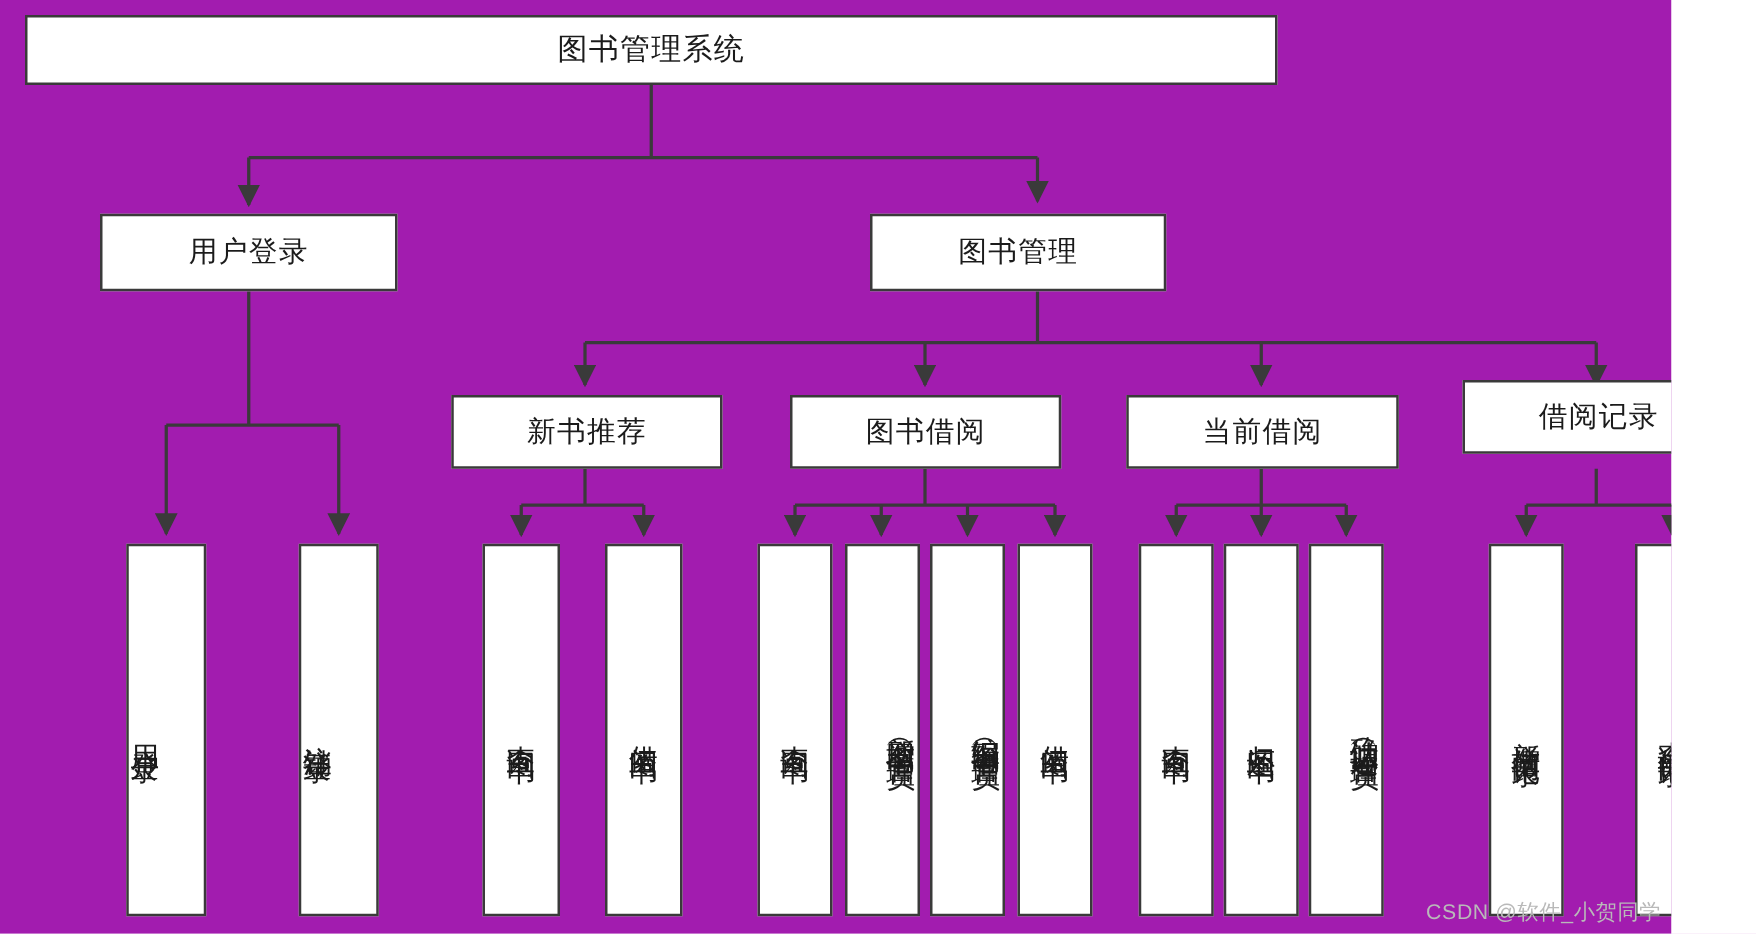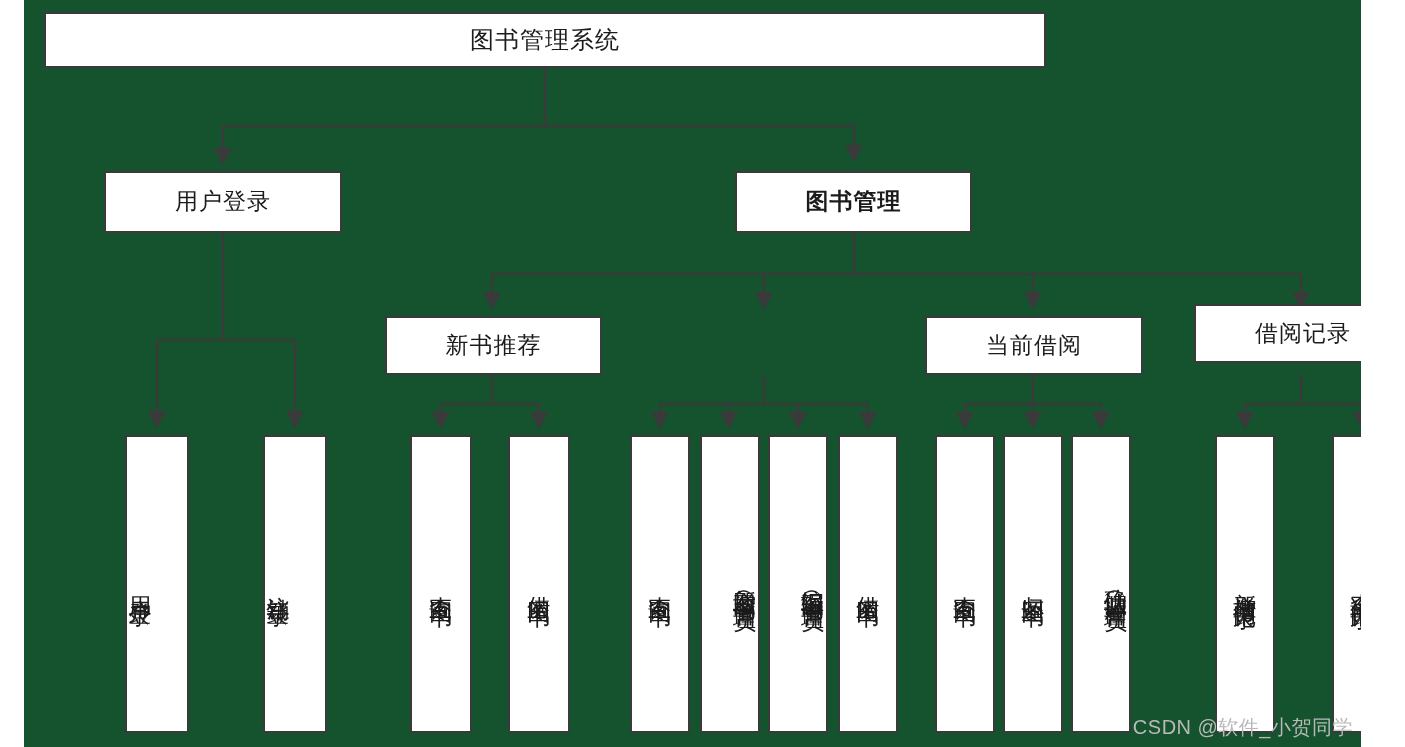--- a/index.html
+++ b/index.html
@@ -8,23 +8,22 @@
     padding: 0;
     background: #ffffff;
   }
   body {
     font-family: "Liberation Sans", "DejaVu Sans", sans-serif;
   }
   #diagram-root {
     position: relative;
     width: 1337px;
     height: 747px;
-    background: #14532d;
+    background: #a21caf;
     overflow: hidden;
-    margin-left: 24px;
   }
   svg#connectors {
     position: absolute;
     left: 0;
     top: 0;
     width: 1405px;
     height: 747px;
     pointer-events: none;
   }
   .node {
@@ -64,21 +63,21 @@
     align-items: flex-end;
   }
   .vlabel {
     display: block;
     white-space: nowrap;
   }
   #watermark {
     position: absolute;
     right: 8px;
     bottom: 6px;
-    font-size: 20px;
+    font-size: 17px;
     color: #b9b9b9;
     letter-spacing: 0.5px;
     z-index: 5;
     white-space: nowrap;
   }
 </style>
 </head>
 <body>
 
 <div id="diagram-root">
@@ -133,27 +132,30 @@
     </g>
   </svg>
 
   <div class="node horiz root" style="left:20px; top:12px; width:1002px; height:56px;">
     <span>图书管理系统</span>
   </div>
 
   <div class="node horiz" style="left:80px; top:171px; width:238px; height:62px;">
     <span>用户登录</span>
   </div>
-  <div class="node horiz" style="left:711px; top:171px; width:237px; height:62px;font-weight:bold;">
+  <div class="node horiz" style="left:696px; top:171px; width:237px; height:62px;">
     <span>图书管理</span>
   </div>
 
   <div class="node horiz" style="left:361px; top:316px; width:217px; height:59px;text-align:right;">
     <span>新书推荐</span>
   </div>
+  <div class="node horiz" style="left:632px; top:316px; width:217px; height:59px;">
+    <span>图书借阅</span>
+  </div>
   <div class="node horiz" style="left:901px; top:316px; width:218px; height:59px;text-align:center;">
     <span>当前借阅</span>
   </div>
   <div class="node horiz" style="left:1170px; top:304px; width:218px; height:59px;">
     <span>借阅记录</span>
   </div>
 
   <div class="node vert align-end" style="left:101px; top:435px; width:64px; height:298px;">
     <span class="vlabel">用户登录</span>
   </div>

